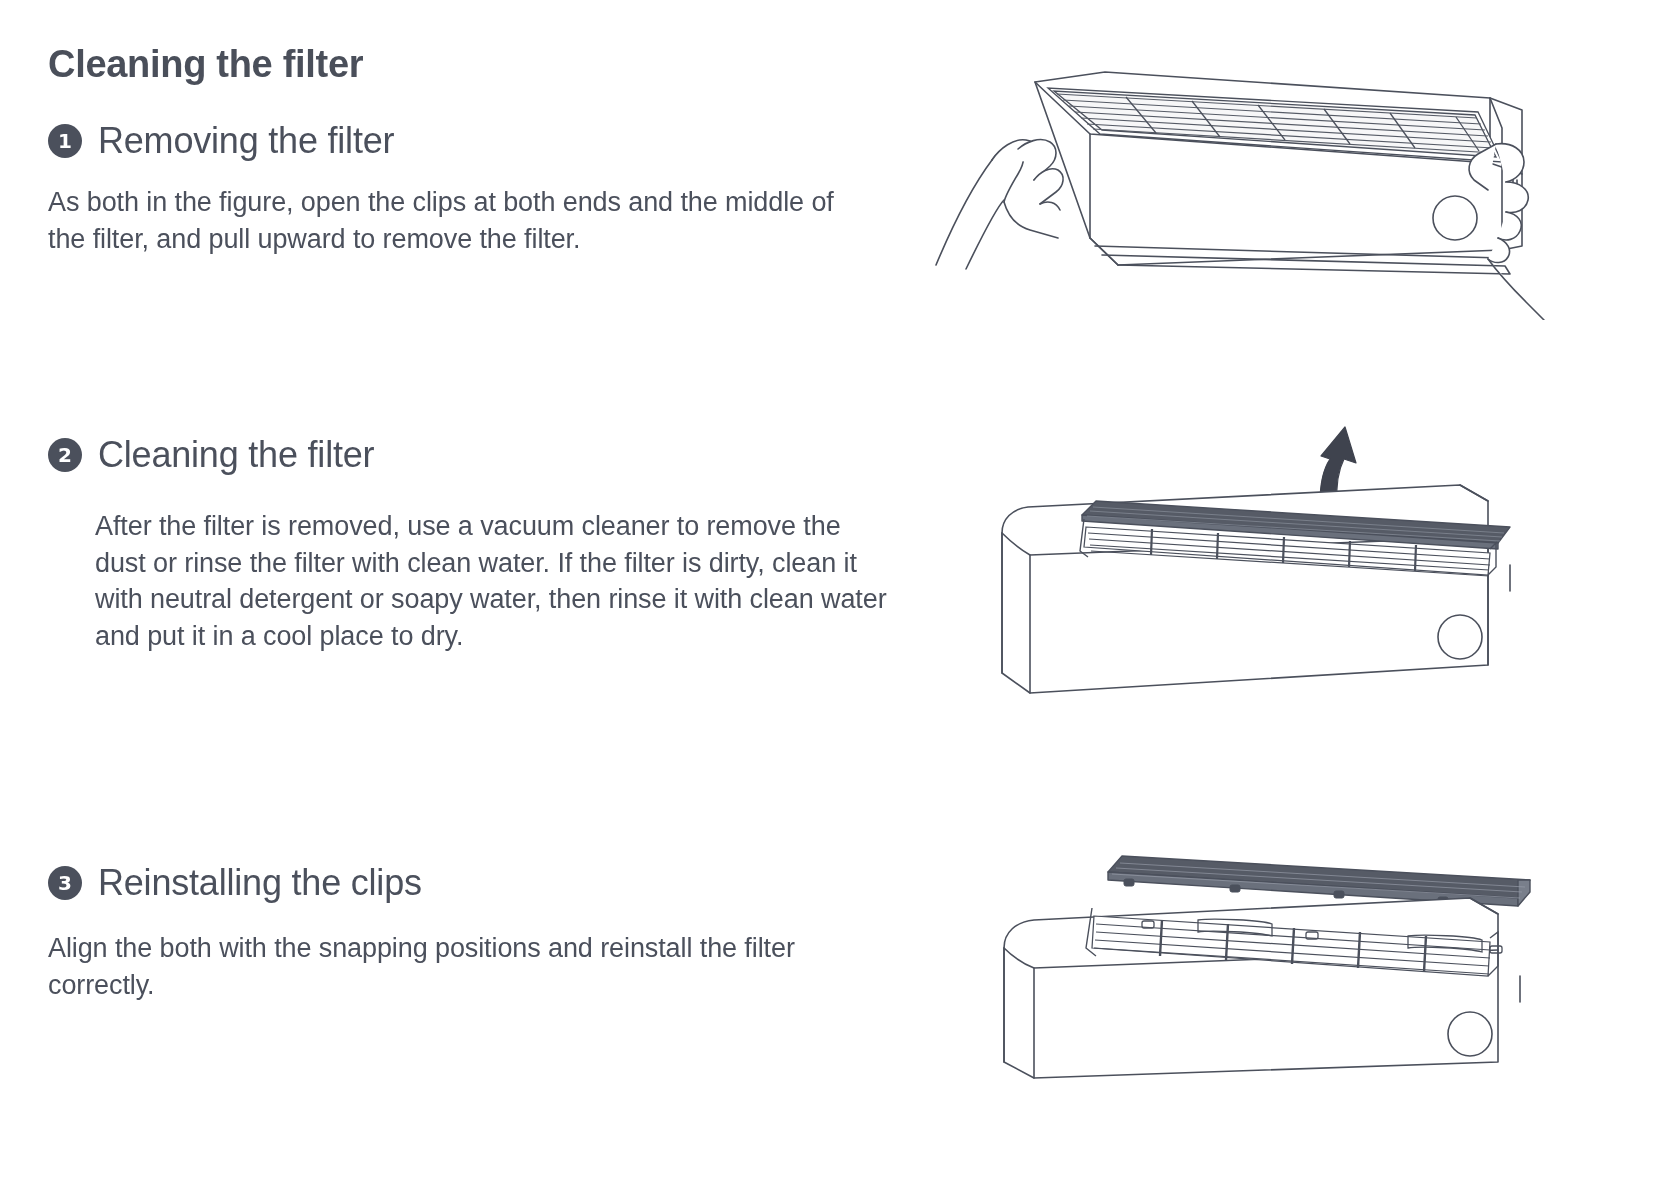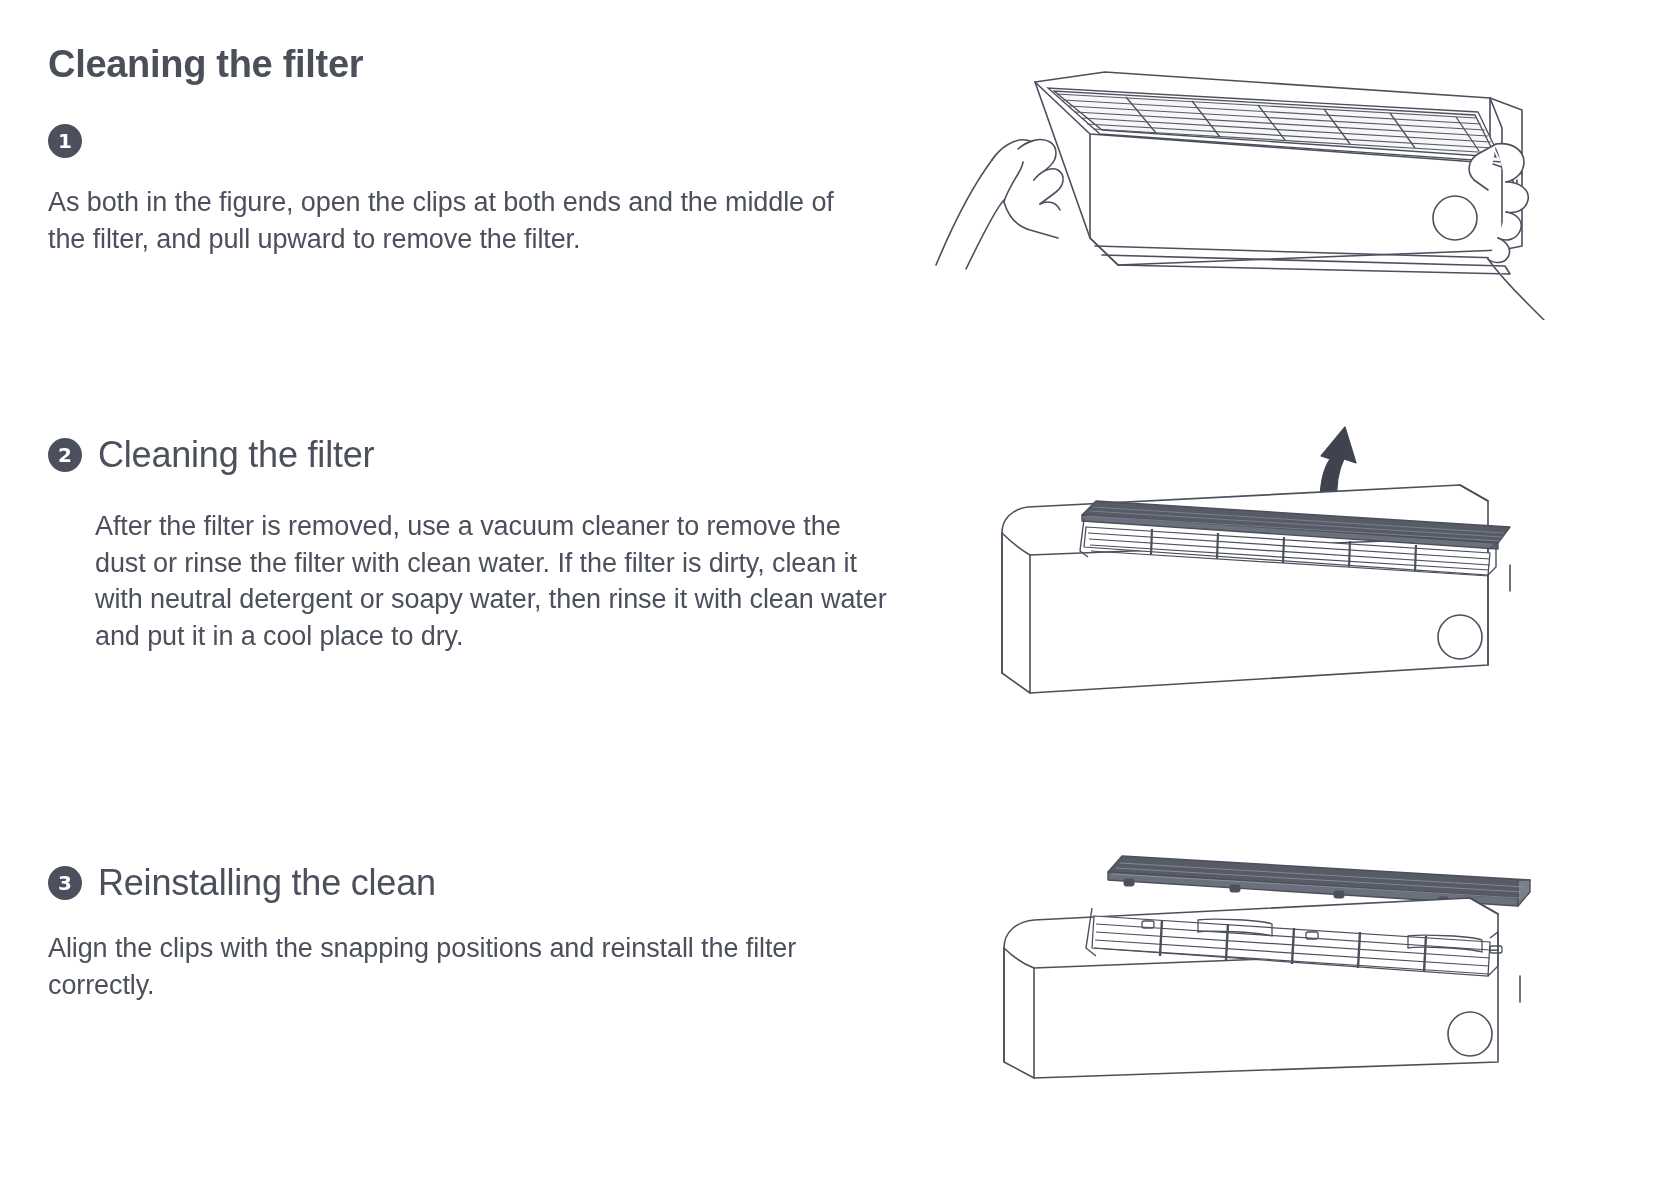--- a/index.html
+++ b/index.html
@@ -96,38 +96,39 @@
 </head>
 <body>
 
 <div class="page">
 
   <h1 class="page-title">Cleaning the filter</h1>
 
   <section class="step step-1">
     <div class="step-head">
       <span class="step-badge">1</span>
+      <span class="step-title">Removing the filter</span>
     </div>
     <p class="step-body">As both in the figure, open the clips at both ends and the middle of the filter, and pull upward to remove the filter.</p>
   </section>
 
   <section class="step step-2">
     <div class="step-head">
       <span class="step-badge">2</span>
       <span class="step-title">Cleaning the filter</span>
     </div>
     <p class="step-body">After the filter is removed, use a vacuum cleaner to remove the dust or rinse the filter with clean water. If the filter is dirty, clean it with neutral detergent or soapy water, then rinse it with clean water and put it in a cool place to dry.</p>
   </section>
 
   <section class="step step-3">
     <div class="step-head">
       <span class="step-badge">3</span>
-      <span class="step-title">Reinstalling the clean</span>
+      <span class="step-title">Reinstalling the clips</span>
     </div>
-    <p class="step-body">Align the clips with the snapping positions and reinstall the filter correctly.</p>
+    <p class="step-body">Align the both with the snapping positions and reinstall the filter correctly.</p>
   </section>
 
   <div class="figure fig-1">
     <svg viewBox="0 0 620 270" xmlns="http://www.w3.org/2000/svg">
       <g fill="none" stroke="#4b505c" stroke-width="1.6" stroke-linejoin="round" stroke-linecap="round">
 
         <path d="M105 32 L175 22 L560 48 L572 78 L572 200 L188 215 L160 188 Z" fill="#ffffff"></path>
 
         <path d="M105 32 L160 84 L560 113 L560 48"></path>
 

